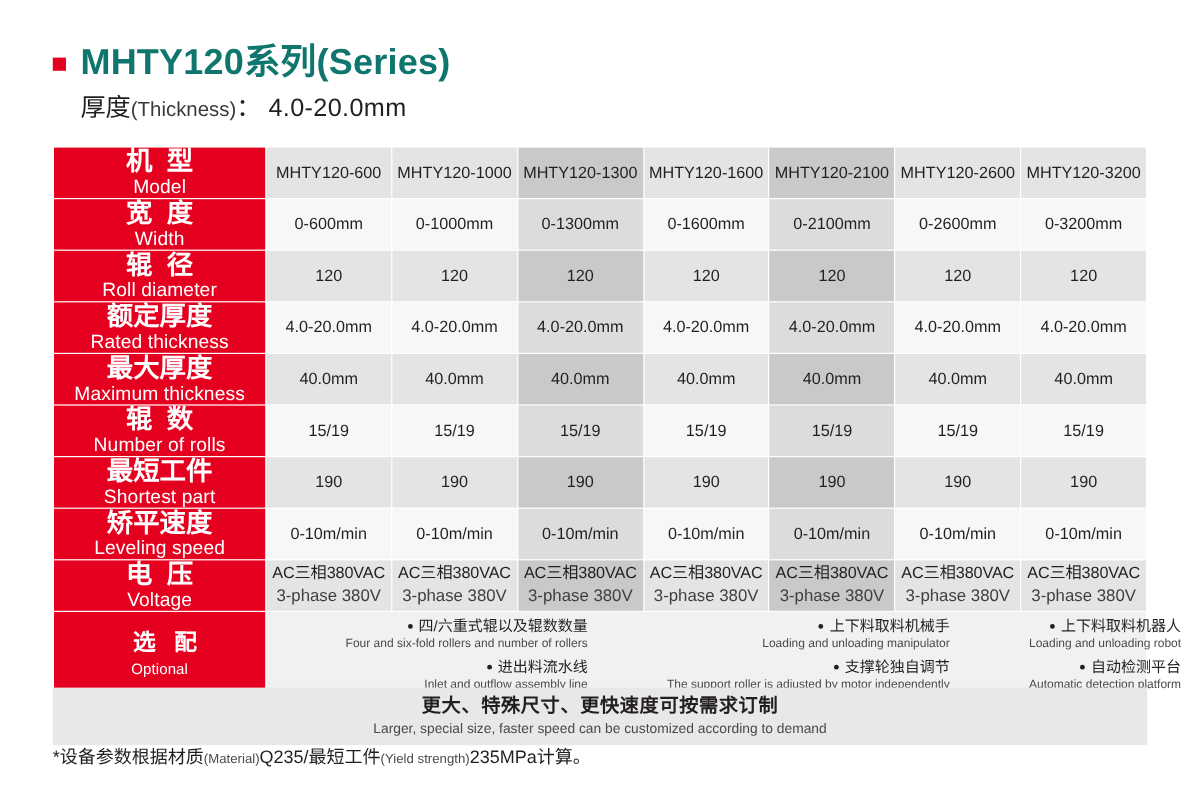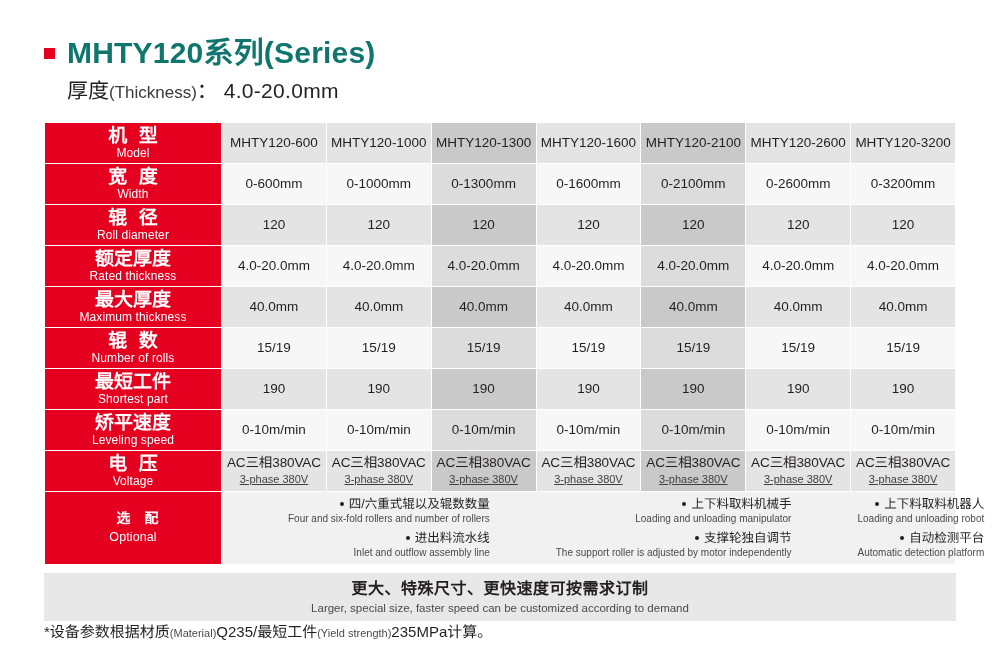--- a/index.html
+++ b/index.html
@@ -89,29 +89,29 @@
   .lbl {
     width: 176px;
     background: #e60020;
     color: #ffffff;
     height: 40px;
     line-height: 1.08;
     padding: 2px 4px;
   }
   .lbl .lbl-cn {
     display: block;
-    font-size: 19px;
+    font-size: 22px;
     font-weight: bold;
     letter-spacing: 3px;
     padding-left: 3px;
   }
   .lbl .lbl-cn.tight { letter-spacing: 0px; padding-left: 0; }
   .lbl .lbl-en {
     display: block;
-    font-size: 12px;
+    font-size: 16px;
     font-weight: normal;
     margin-top: 1px;
     letter-spacing: 0.1px;
   }
 
   
   .cell {
     height: 40px;
     font-size: 13.5px;
     color: #231f20;
@@ -124,30 +124,29 @@
   .row-b .cell.hl { background: #dcdcdc; }
 
   .cell .v-cn {
     display: block;
     font-size: 13.5px;
     letter-spacing: -0.1px;
     white-space: nowrap;
   }
   .cell .v-en {
     display: block;
-    font-size: 11px;
+    font-size: 14px;
     color: #3f3f3f;
     margin-top: 1px;
     white-space: nowrap;
-    text-decoration: underline;
   }
 
   
   .lbl.opt { height: 72px; }
-  .lbl.opt .lbl-cn { font-size: 14px; letter-spacing: 5px; padding-left: 14px; }
+  .lbl.opt .lbl-cn { font-size: 19px; letter-spacing: 5px; padding-left: 14px; }
   .lbl.opt .lbl-en { font-size: 12.5px; margin-top: 5px; }
 
   .opt-cell {
     background: #f1f1f1;
     height: 72px;
     padding: 6px 0 6px 0;
   }
   .opt-groups {
     display: flex;
     width: 100%;

